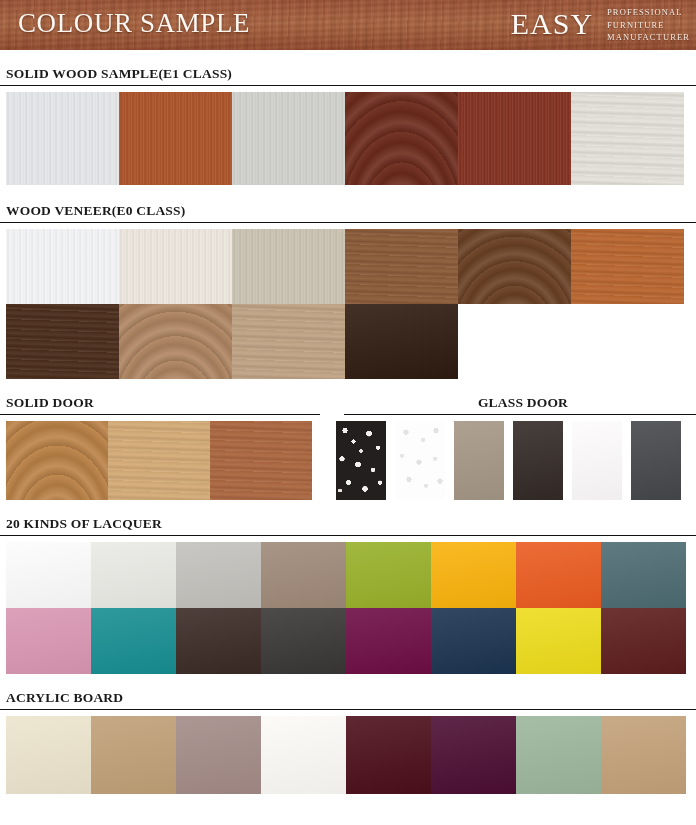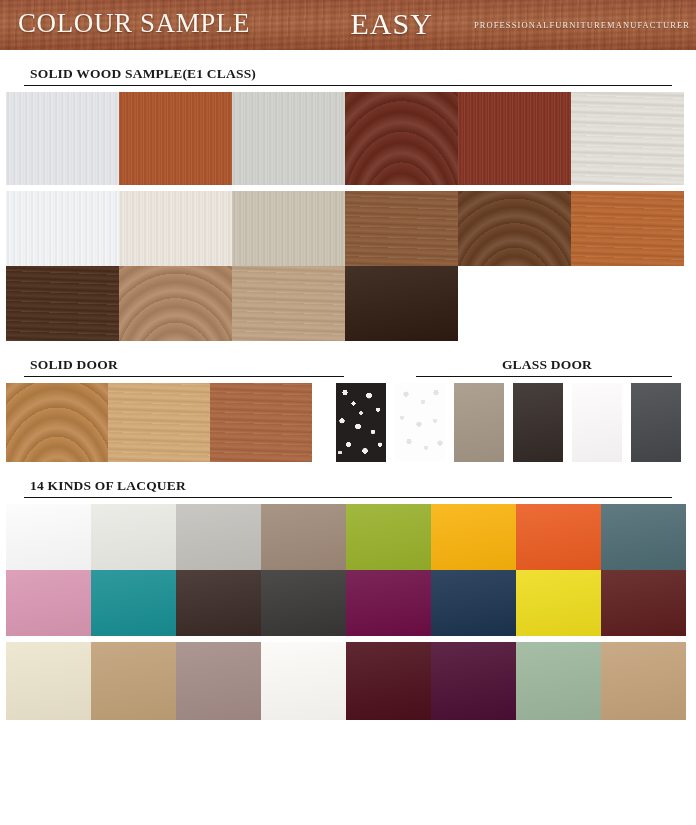--- a/index.html
+++ b/index.html
@@ -52,40 +52,39 @@
     position:absolute;right:6px;top:4px;
     display:flex;align-items:center;gap:14px;z-index:3;
   }
   .brand-easy{
     color:#fffaf6;font-size:30px;letter-spacing:1px;
     font-family:"Liberation Serif", serif;
     text-shadow:0 1px 2px rgba(60,20,5,0.55);
     line-height:40px;
   }
   .brand-lines{
-    display:flex;justify-content:center;
+    display:flex;flex-direction:column;justify-content:center;
     padding-top:2px;
-    margin-left:27px;
   }
   .brand-lines span{
     color:#f6ece4;font-size:8.5px;letter-spacing:1.1px;
     line-height:12.5px;font-family:"Liberation Serif", serif;
     text-shadow:0 1px 1px rgba(60,20,5,0.5);
   }
 
   
   .sec-title{
     font-size:13.5px;font-weight:bold;color:#1a1a1a;
     letter-spacing:0.2px;
     font-family:"Liberation Serif", serif;
     padding:0 0 3px 6px;
     border-bottom:1.6px solid #111;
   }
   .sec{padding:0 6px;}
-  .sec-head-wrap{padding:0 24px;}
+  .sec-head-wrap{padding:0 0;}
 
   .row{display:flex;}
   .sw{
     position:relative;
     overflow:hidden;
     background-clip:padding-box;
   }
 
   
   .grain-v:after{
@@ -175,20 +174,23 @@
     <div class="row" id="r-sws-0">
         <div class="sw grain-v" title="white" style="width: 113px; height: 93px; background: rgb(232, 233, 236);"></div>
         <div class="sw grain-v" title="orange-brown" style="width: 113px; height: 93px; background: rgb(172, 82, 39);"></div>
         <div class="sw grain-v" title="light-grey" style="width: 113px; height: 93px; background: rgb(211, 211, 207);"></div>
         <div class="sw grain-arch" title="dark-red-brown" style="width: 113px; height: 93px; background: rgb(109, 43, 28);"></div>
         <div class="sw grain-v" title="deep-red-brown" style="width: 113px; height: 93px; background: rgb(131, 48, 31);"></div>
         <div class="sw grain-h" title="cream-white" style="width: 113px; height: 93px; background: rgb(228, 226, 218);"></div>
       </div>
   </div>
 
+  <div class="sec-head-wrap" style="margin-top:18px;">
+    <div class="sec-title">WOOD VENEER(E0 CLASS)</div>
+  </div>
   <div class="sec" style="margin-top:6px;">
     <div class="row" id="r-wv-0">
         <div class="sw grain-v" title="white" style="width: 113px; height: 75px; background: rgb(246, 247, 249);"></div>
         <div class="sw grain-v" title="cream" style="width: 113px; height: 75px; background: rgb(239, 233, 224);"></div>
         <div class="sw grain-v" title="beige-grey" style="width: 113px; height: 75px; background: rgb(205, 197, 181);"></div>
         <div class="sw grain-h" title="medium-brown" style="width: 113px; height: 75px; background: rgb(138, 90, 56);"></div>
         <div class="sw grain-arch" title="dark-brown" style="width: 113px; height: 75px; background: rgb(107, 65, 36);"></div>
         <div class="sw grain-h" title="amber-orange" style="width: 113px; height: 75px; background: rgb(185, 102, 47);"></div>
       </div>
     <div class="row" id="r-wv-1">
@@ -219,21 +221,21 @@
         <div class="sw floral-dark" title="black-floral-glass" style="width: 50px; height: 79px; background: rgb(34, 31, 30);"></div>
         <div class="sw floral-light" title="white-floral-glass" style="width: 50px; height: 79px; background: rgb(253, 253, 253);"></div>
         <div class="sw flat" title="taupe-glass" style="width: 50px; height: 79px; background: rgb(165, 150, 133);"></div>
         <div class="sw flat" title="dark-brown-glass" style="width: 50px; height: 79px; background: rgb(51, 42, 38);"></div>
         <div class="sw flat" title="white-glass" style="width: 50px; height: 79px; background: rgb(253, 251, 252);"></div>
         <div class="sw flat" title="charcoal-glass" style="width: 50px; height: 79px; background: rgb(69, 71, 74);"></div>
       </div>
   </div>
 
   <div class="sec-head-wrap" style="margin-top:16px;">
-    <div class="sec-title">14 KINDS OF LACQUER</div>
+    <div class="sec-title">20 KINDS OF LACQUER</div>
   </div>
   <div class="sec" style="margin-top:6px;">
     <div class="row" id="r-lq-0">
         <div class="sw flat" title="pure-white" style="width: 85px; height: 66px; background: rgb(253, 252, 253);"></div>
         <div class="sw flat" title="off-white" style="width: 85px; height: 66px; background: rgb(233, 234, 228);"></div>
         <div class="sw flat" title="light-grey" style="width: 85px; height: 66px; background: rgb(194, 193, 188);"></div>
         <div class="sw flat" title="taupe" style="width: 85px; height: 66px; background: rgb(159, 137, 120);"></div>
         <div class="sw flat" title="olive-green" style="width: 85px; height: 66px; background: rgb(151, 176, 42);"></div>
         <div class="sw flat" title="amber-yellow" style="width: 85px; height: 66px; background: rgb(249, 178, 11);"></div>
         <div class="sw flat" title="orange-red" style="width: 85px; height: 66px; background: rgb(234, 91, 32);"></div>
@@ -244,20 +246,23 @@
         <div class="sw flat" title="teal" style="width: 85px; height: 66px; background: rgb(23, 142, 146);"></div>
         <div class="sw flat" title="dark-brown" style="width: 85px; height: 66px; background: rgb(59, 42, 38);"></div>
         <div class="sw flat" title="charcoal" style="width: 85px; height: 66px; background: rgb(57, 55, 53);"></div>
         <div class="sw flat" title="magenta-purple" style="width: 85px; height: 66px; background: rgb(109, 13, 69);"></div>
         <div class="sw flat" title="navy-blue" style="width: 85px; height: 66px; background: rgb(27, 51, 80);"></div>
         <div class="sw flat" title="bright-yellow" style="width: 85px; height: 66px; background: rgb(237, 220, 28);"></div>
         <div class="sw flat" title="dark-maroon" style="width: 85px; height: 66px; background: rgb(92, 29, 28);"></div>
       </div>
   </div>
 
+  <div class="sec-head-wrap" style="margin-top:16px;">
+    <div class="sec-title">ACRYLIC BOARD</div>
+  </div>
   <div class="sec" style="margin-top:6px;">
     <div class="row" id="r-ac-0">
         <div class="sw flat" title="cream" style="width: 85px; height: 78px; background: rgb(236, 228, 205);"></div>
         <div class="sw flat" title="tan" style="width: 85px; height: 78px; background: rgb(192, 160, 119);"></div>
         <div class="sw flat" title="mauve" style="width: 85px; height: 78px; background: rgb(163, 139, 135);"></div>
         <div class="sw flat" title="white" style="width: 85px; height: 78px; background: rgb(251, 250, 247);"></div>
         <div class="sw flat" title="dark-burgundy" style="width: 85px; height: 78px; background: rgb(76, 15, 27);"></div>
         <div class="sw flat" title="deep-purple" style="width: 85px; height: 78px; background: rgb(76, 14, 51);"></div>
         <div class="sw flat" title="sage-green" style="width: 85px; height: 78px; background: rgb(156, 182, 156);"></div>
         <div class="sw flat" title="camel" style="width: 85px; height: 78px; background: rgb(195, 161, 121);"></div>

